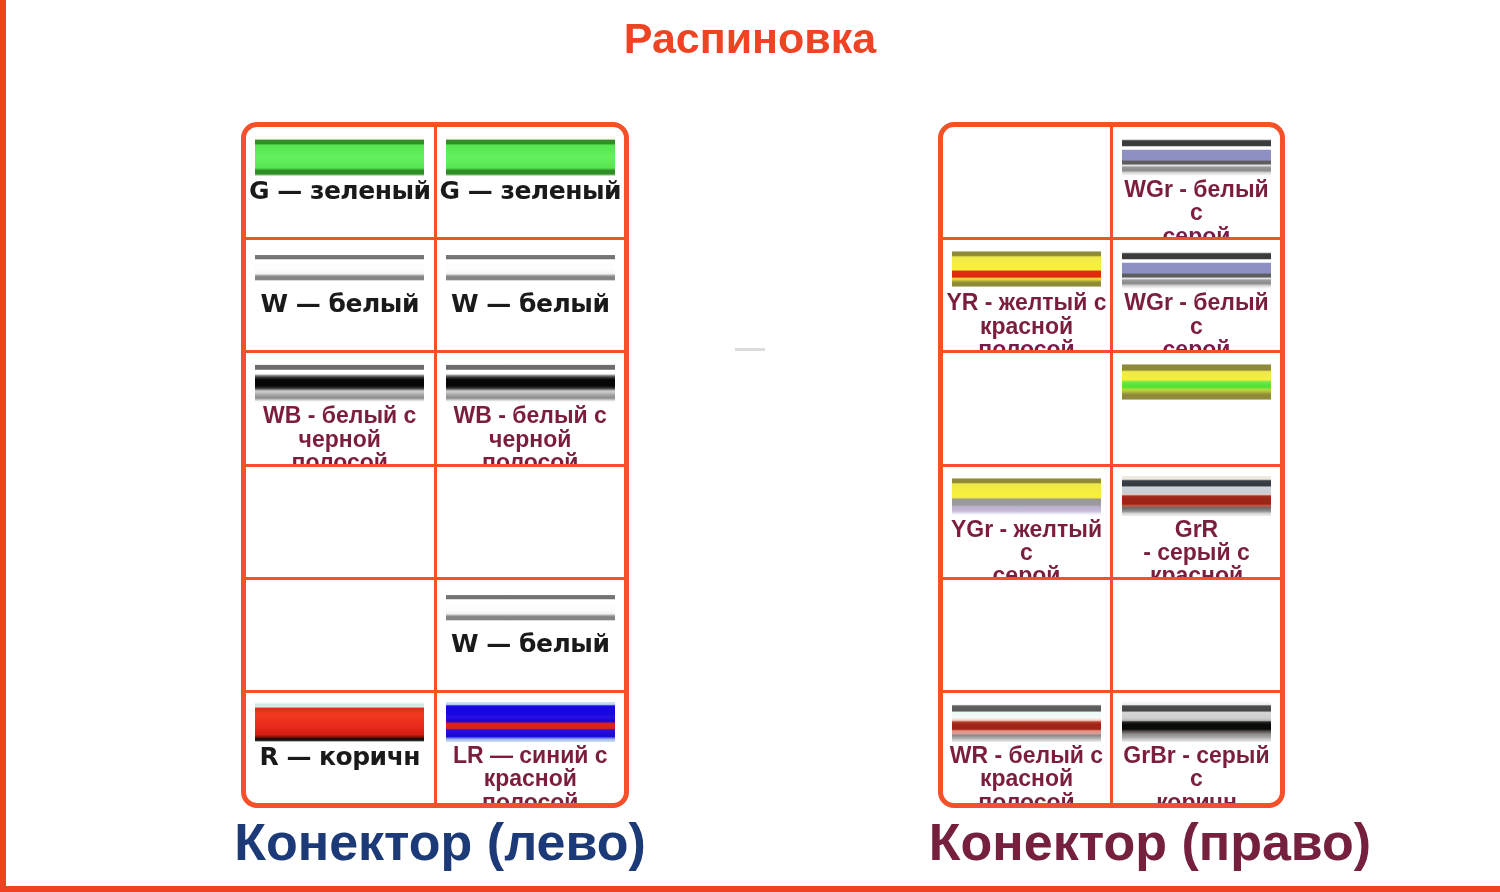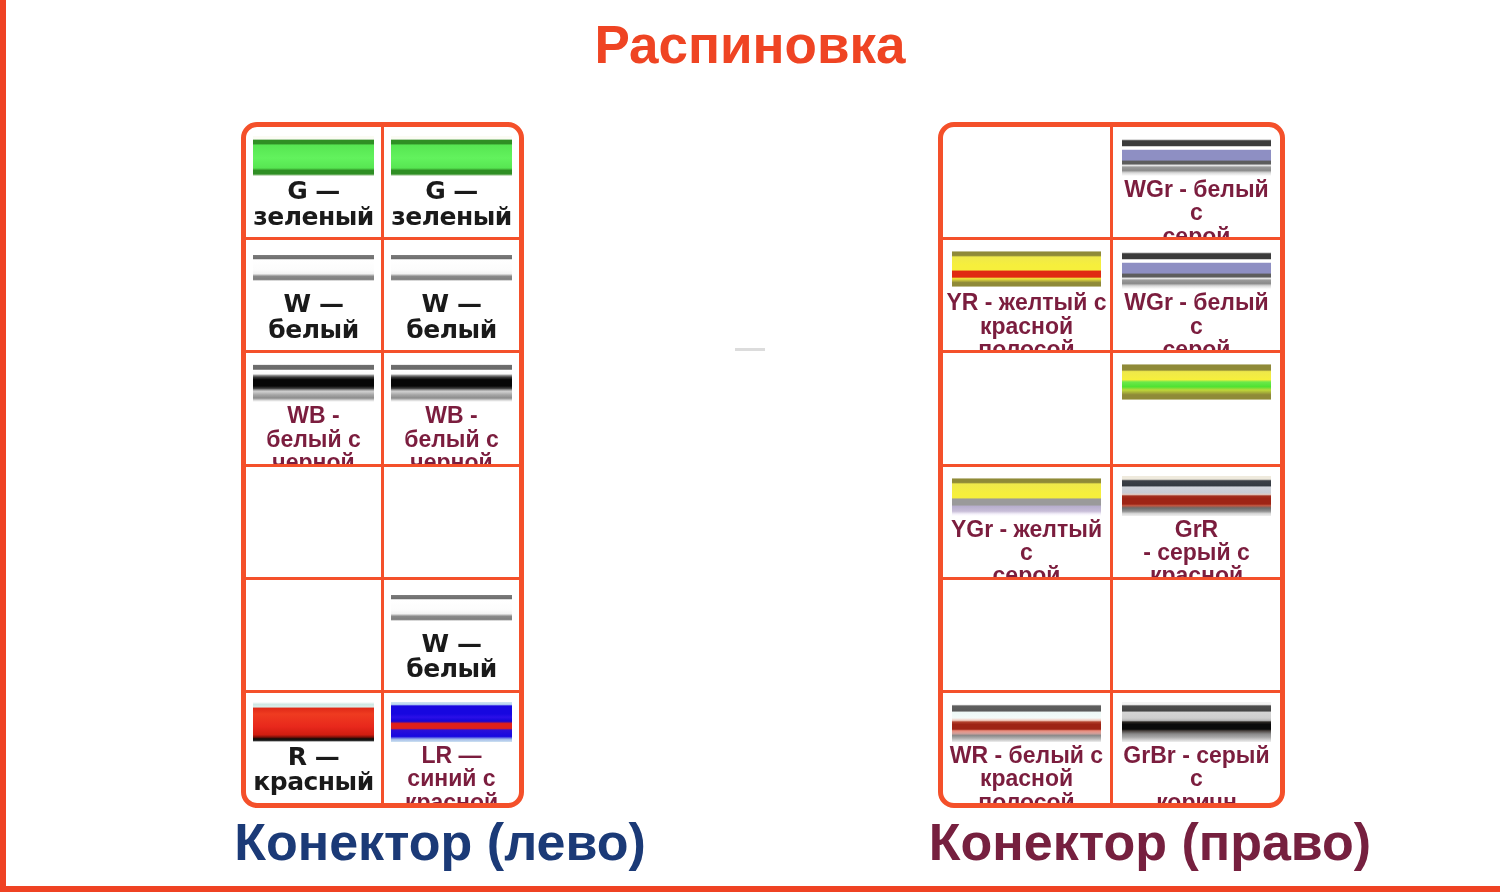--- a/index.html
+++ b/index.html
@@ -9,21 +9,21 @@
     font-family:"Liberation Sans", sans-serif;
     position:relative;
     overflow:hidden;
   }
   .edge-left{position:absolute;left:0;top:0;width:6px;height:892px;background:#ef4223;}
   .edge-bottom{position:absolute;left:0;bottom:0;width:1500px;height:6px;background:#ef4223;}
 
   #page-title{
     position:absolute;left:0;top:14px;width:1500px;
     text-align:center;
-    font-size:53px;font-weight:bold;color:#ef4423;
+    font-size:43px;font-weight:bold;color:#ef4423;
     letter-spacing:0px;
   }
 
   .connector{
     position:absolute;
     border:5px solid #f4502a;
     border-radius:16px;
     box-sizing:border-box;
     background:#ffffff;
     display:flex;
@@ -87,40 +87,40 @@
 </head>
 <body>
 
 <div class="edge-left"></div>
 <div class="edge-bottom"></div>
 
 <div id="page-title">Распиновка</div>
 
 <div class="faint-mark"></div>
 
-<div class="connector" id="connector-left" style="left:241px;top:122px;width:283px;height:686px;">
+<div class="connector" id="connector-left" style="left:241px;top:122px;width:388px;height:686px;">
   <div class="col left-col" id="L1">
       <div class="cell">
         <div class="wire" style="background: linear-gradient(rgb(251, 251, 244) 0%, rgb(251, 251, 244) 8%, rgb(47, 143, 36) 10%, rgb(47, 143, 36) 19%, rgb(87, 230, 82) 23%, rgb(98, 242, 93) 55%, rgb(87, 230, 82) 80%, rgb(47, 143, 36) 86%, rgb(47, 143, 36) 95%, rgb(246, 246, 239) 100%);"></div>
         <div class="lbl black">G — зеленый</div>
       </div>
       <div class="cell">
         <div class="wire" style="background: linear-gradient(rgb(255, 255, 255) 0%, rgb(255, 255, 255) 14%, rgb(123, 123, 123) 16%, rgb(111, 111, 111) 24%, rgb(255, 255, 255) 27%, rgb(252, 252, 252) 52%, rgb(242, 242, 242) 62%, rgb(138, 138, 138) 68%, rgb(126, 126, 126) 76%, rgb(255, 255, 255) 80%, rgb(255, 255, 255) 100%);"></div>
         <div class="lbl black">W — белый</div>
       </div>
       <div class="cell">
         <div class="wire" style="background: linear-gradient(rgb(255, 255, 255) 0%, rgb(255, 255, 255) 6%, rgb(110, 110, 110) 8%, rgb(106, 106, 106) 18%, rgb(255, 255, 255) 21%, rgb(250, 250, 250) 30%, rgb(154, 154, 154) 33%, rgb(59, 59, 59) 38%, rgb(7, 7, 7) 44%, rgb(7, 7, 7) 60%, rgb(61, 61, 61) 66%, rgb(158, 158, 158) 70%, rgb(207, 207, 207) 74%, rgb(166, 166, 166) 82%, rgb(140, 140, 140) 90%, rgb(233, 233, 233) 97%, rgb(255, 255, 255) 100%);"></div>
         <div class="lbl maroon">WB - белый с
 черной полосой</div>
       </div>
       <div class="cell"></div>
       <div class="cell"></div>
       <div class="cell">
         <div class="wire" style="background: linear-gradient(rgb(255, 255, 255) 0%, rgb(207, 231, 228) 6%, rgb(217, 238, 234) 12%, rgb(224, 42, 24) 16%, rgb(239, 59, 32) 30%, rgb(232, 40, 28) 62%, rgb(208, 29, 16) 82%, rgb(122, 16, 8) 88%, rgb(18, 12, 8) 92%, rgb(26, 26, 26) 96%, rgb(255, 255, 255) 100%);"></div>
-        <div class="lbl black">R — красный</div>
+        <div class="lbl black">R — коричн</div>
       </div>
     </div>
   <div class="col" id="L2">
       <div class="cell">
         <div class="wire" style="background: linear-gradient(rgb(251, 251, 244) 0%, rgb(251, 251, 244) 8%, rgb(47, 143, 36) 10%, rgb(47, 143, 36) 19%, rgb(87, 230, 82) 23%, rgb(98, 242, 93) 55%, rgb(87, 230, 82) 80%, rgb(47, 143, 36) 86%, rgb(47, 143, 36) 95%, rgb(246, 246, 239) 100%);"></div>
         <div class="lbl black">G — зеленый</div>
       </div>
       <div class="cell">
         <div class="wire" style="background: linear-gradient(rgb(255, 255, 255) 0%, rgb(255, 255, 255) 14%, rgb(123, 123, 123) 16%, rgb(111, 111, 111) 24%, rgb(255, 255, 255) 27%, rgb(252, 252, 252) 52%, rgb(242, 242, 242) 62%, rgb(138, 138, 138) 68%, rgb(126, 126, 126) 76%, rgb(255, 255, 255) 80%, rgb(255, 255, 255) 100%);"></div>
         <div class="lbl black">W — белый</div>

